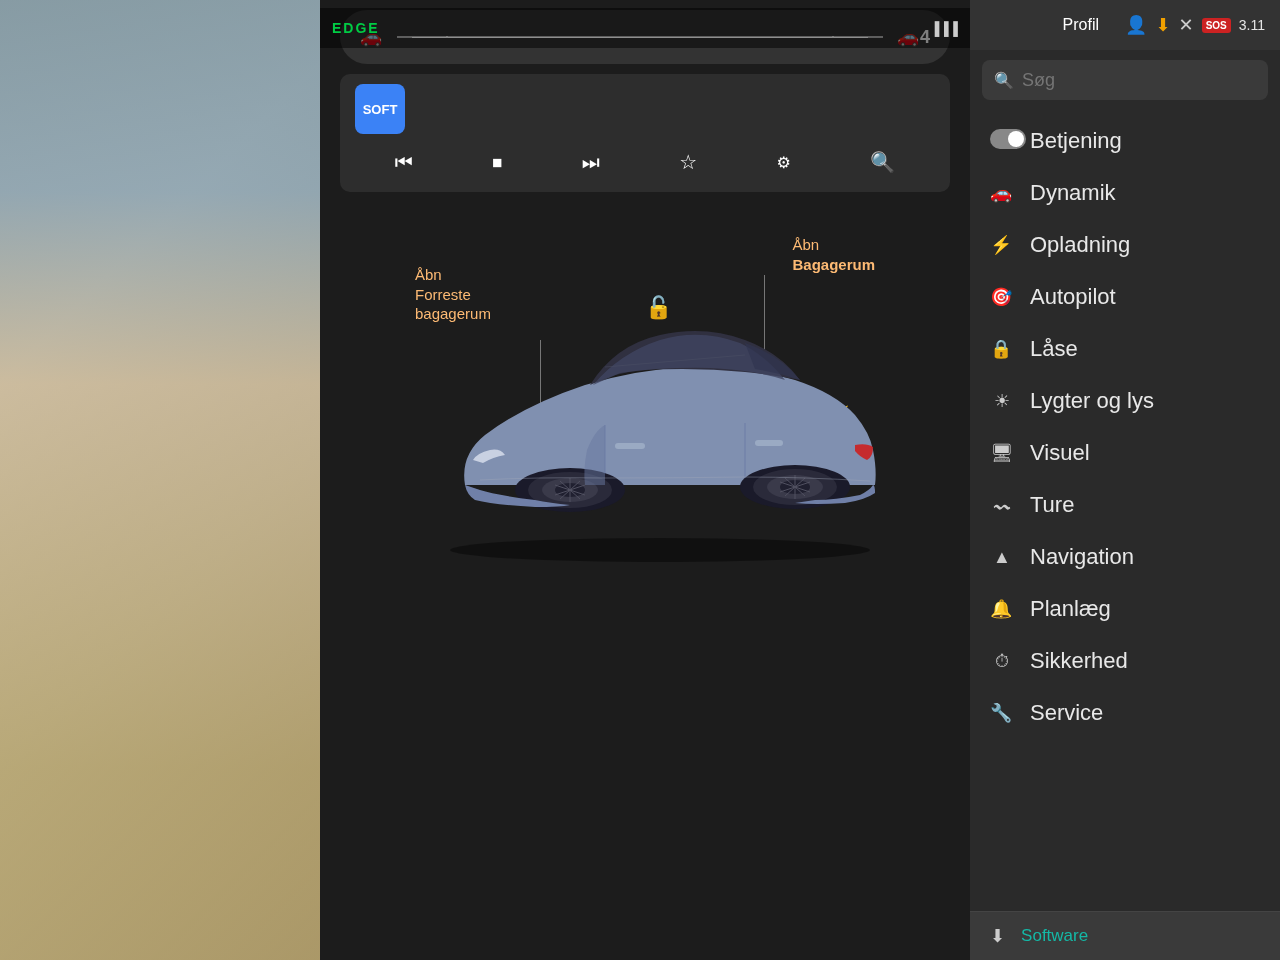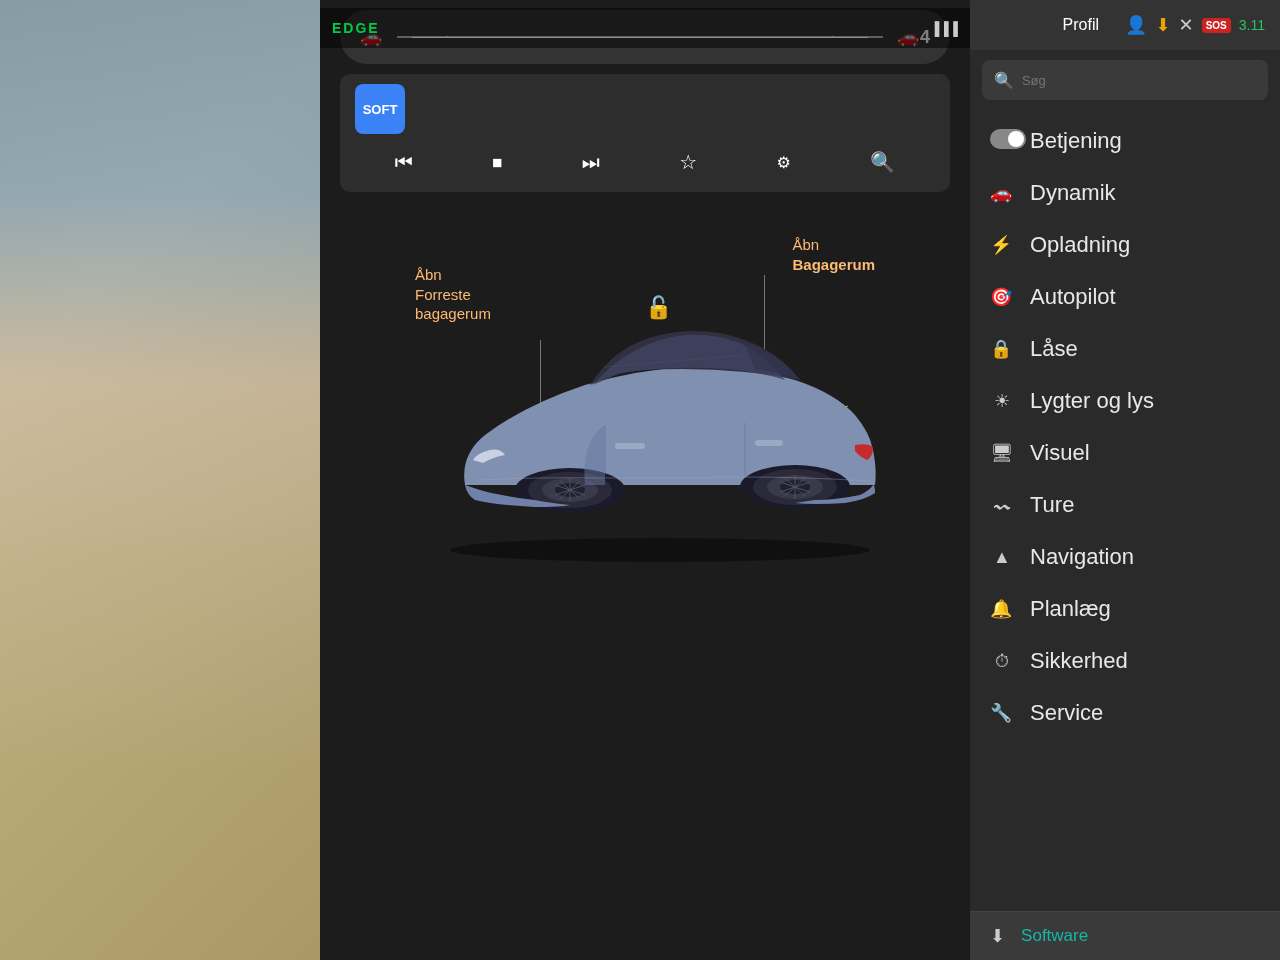--- a/index.html
+++ b/index.html
@@ -257,21 +257,21 @@
     .sos-badge {
       background: #cc2222;
       color: white;
       font-size: 10px;
       font-weight: bold;
       padding: 2px 4px;
       border-radius: 3px;
     }
 
     .version-text {
-      color: #22c55e;
+      color: #e5e5e5;
       font-size: 14px;
     }
 
     
     .search-bar {
       margin: 10px 12px;
       background: rgba(255,255,255,0.08);
       border-radius: 8px;
       height: 40px;
       display: flex;
@@ -282,21 +282,21 @@
 
     .search-icon {
       color: #888;
       font-size: 16px;
     }
 
     .search-input {
       background: none;
       border: none;
       color: #fde047;
-      font-size: 13px;
+      font-size: 18px;
       flex: 1;
       outline: none;
     }
 
     
     .menu-list {
       flex: 1;
       overflow-y: auto;
       padding: 5px 0;
     }

